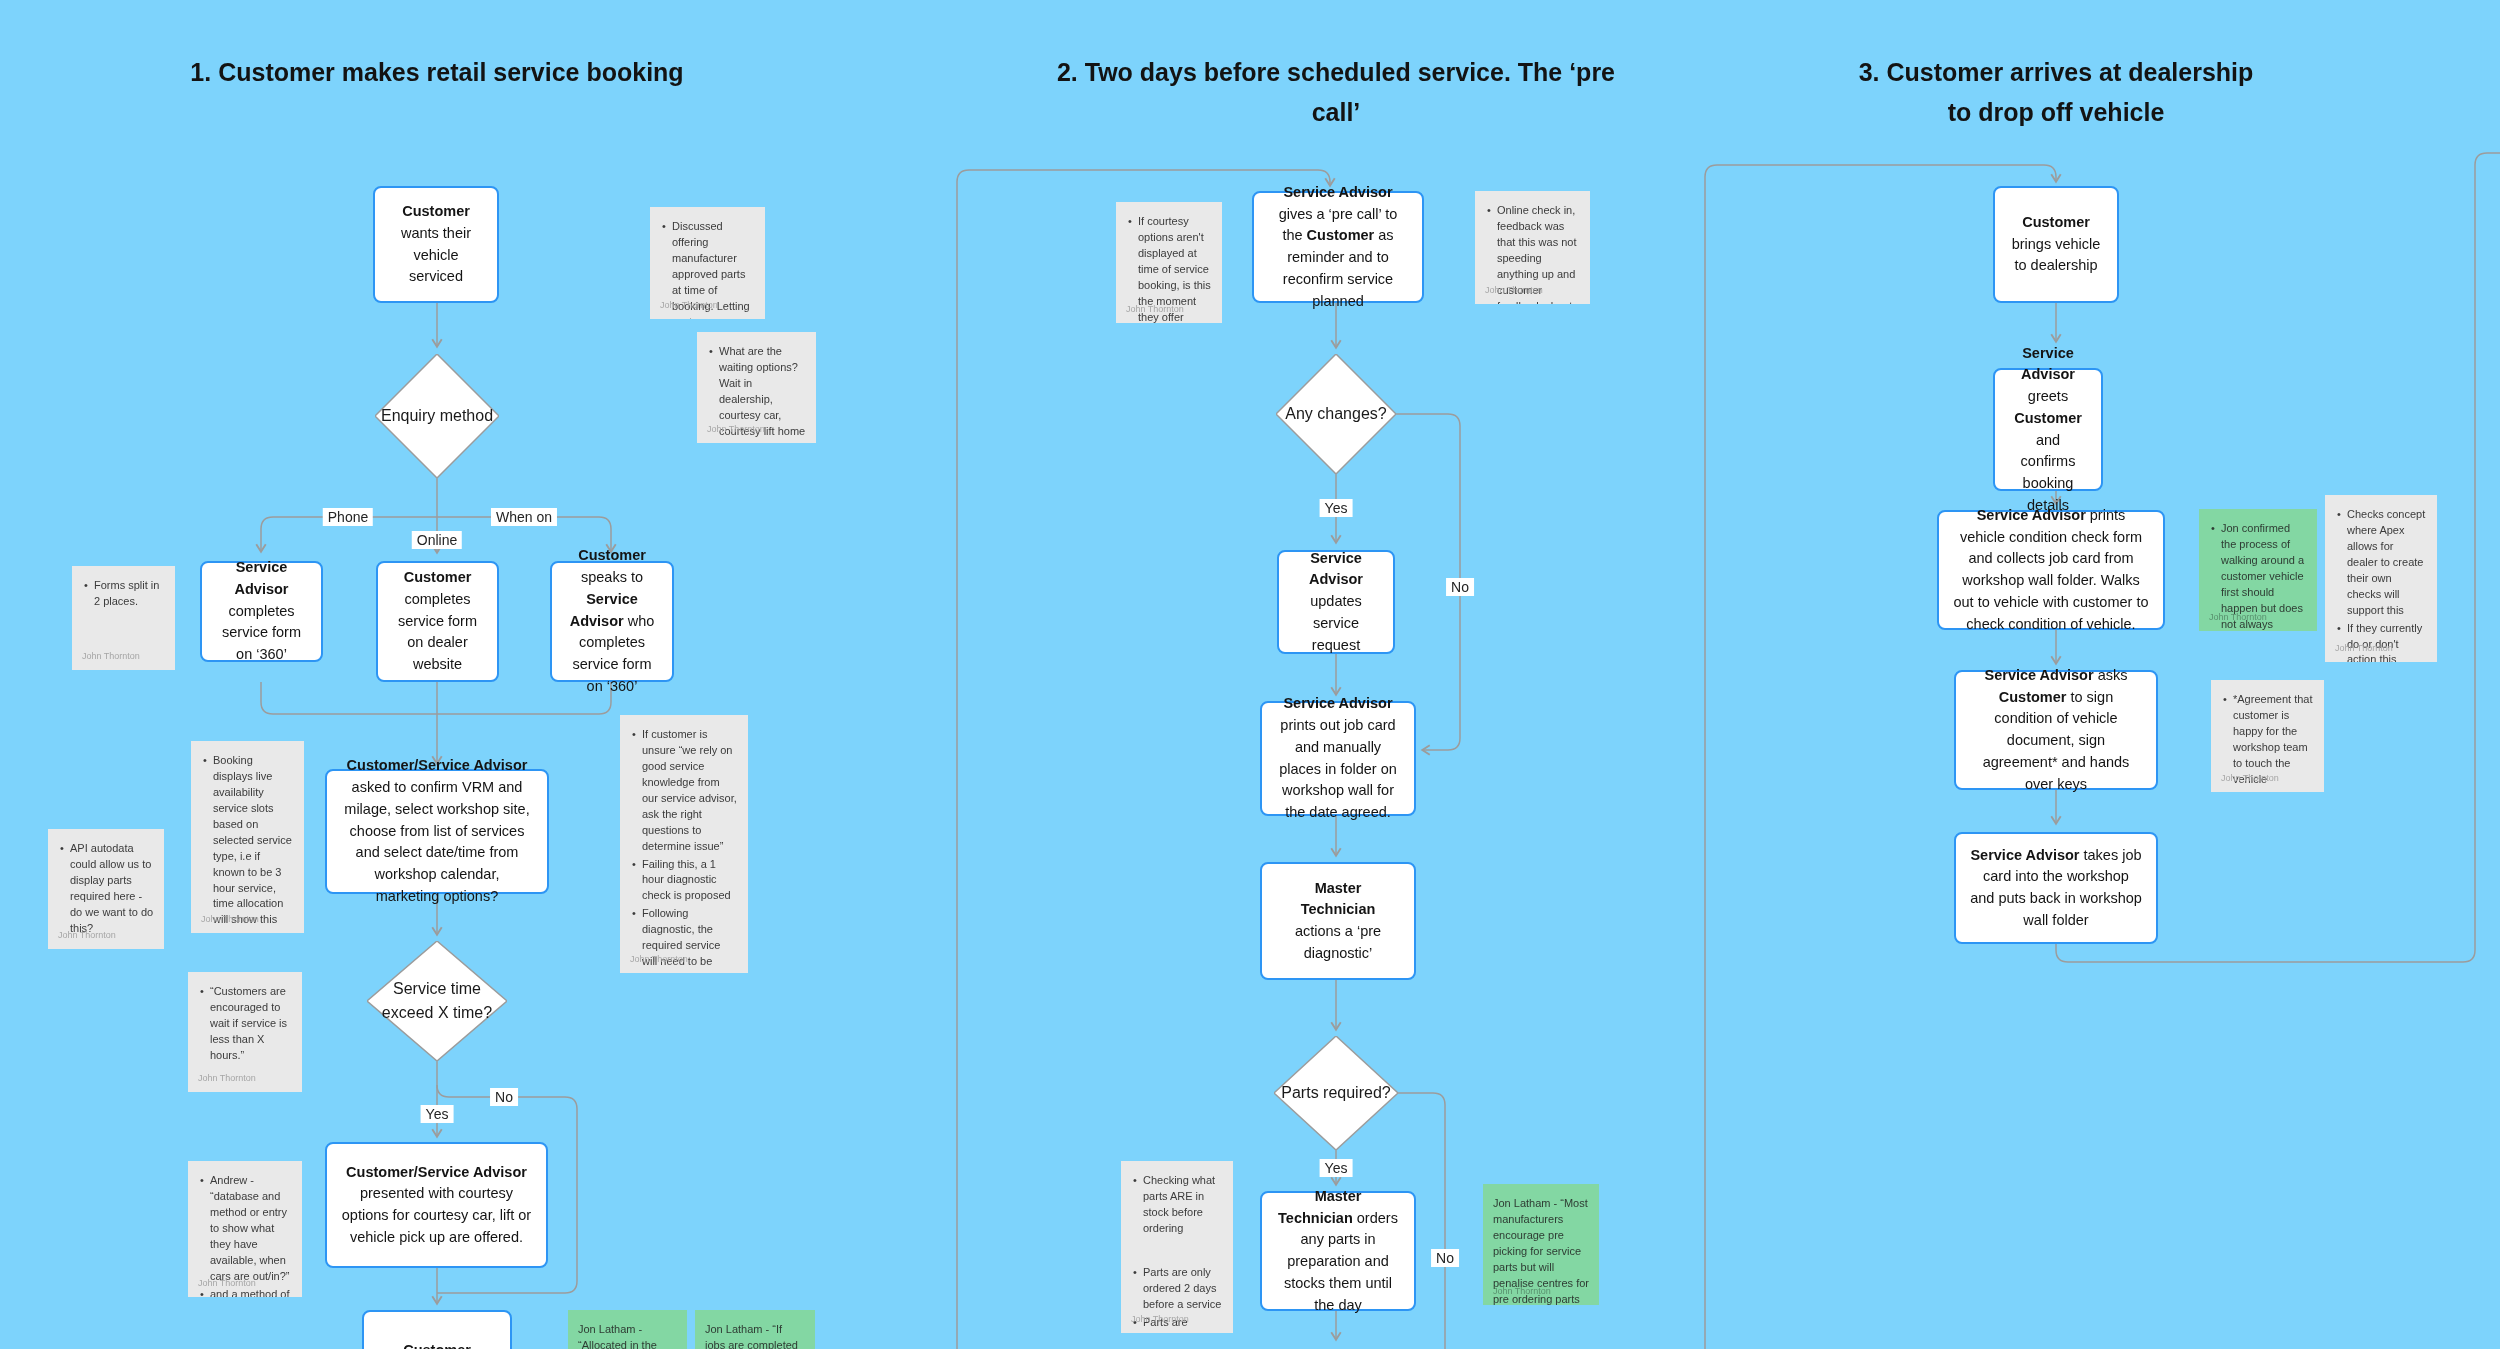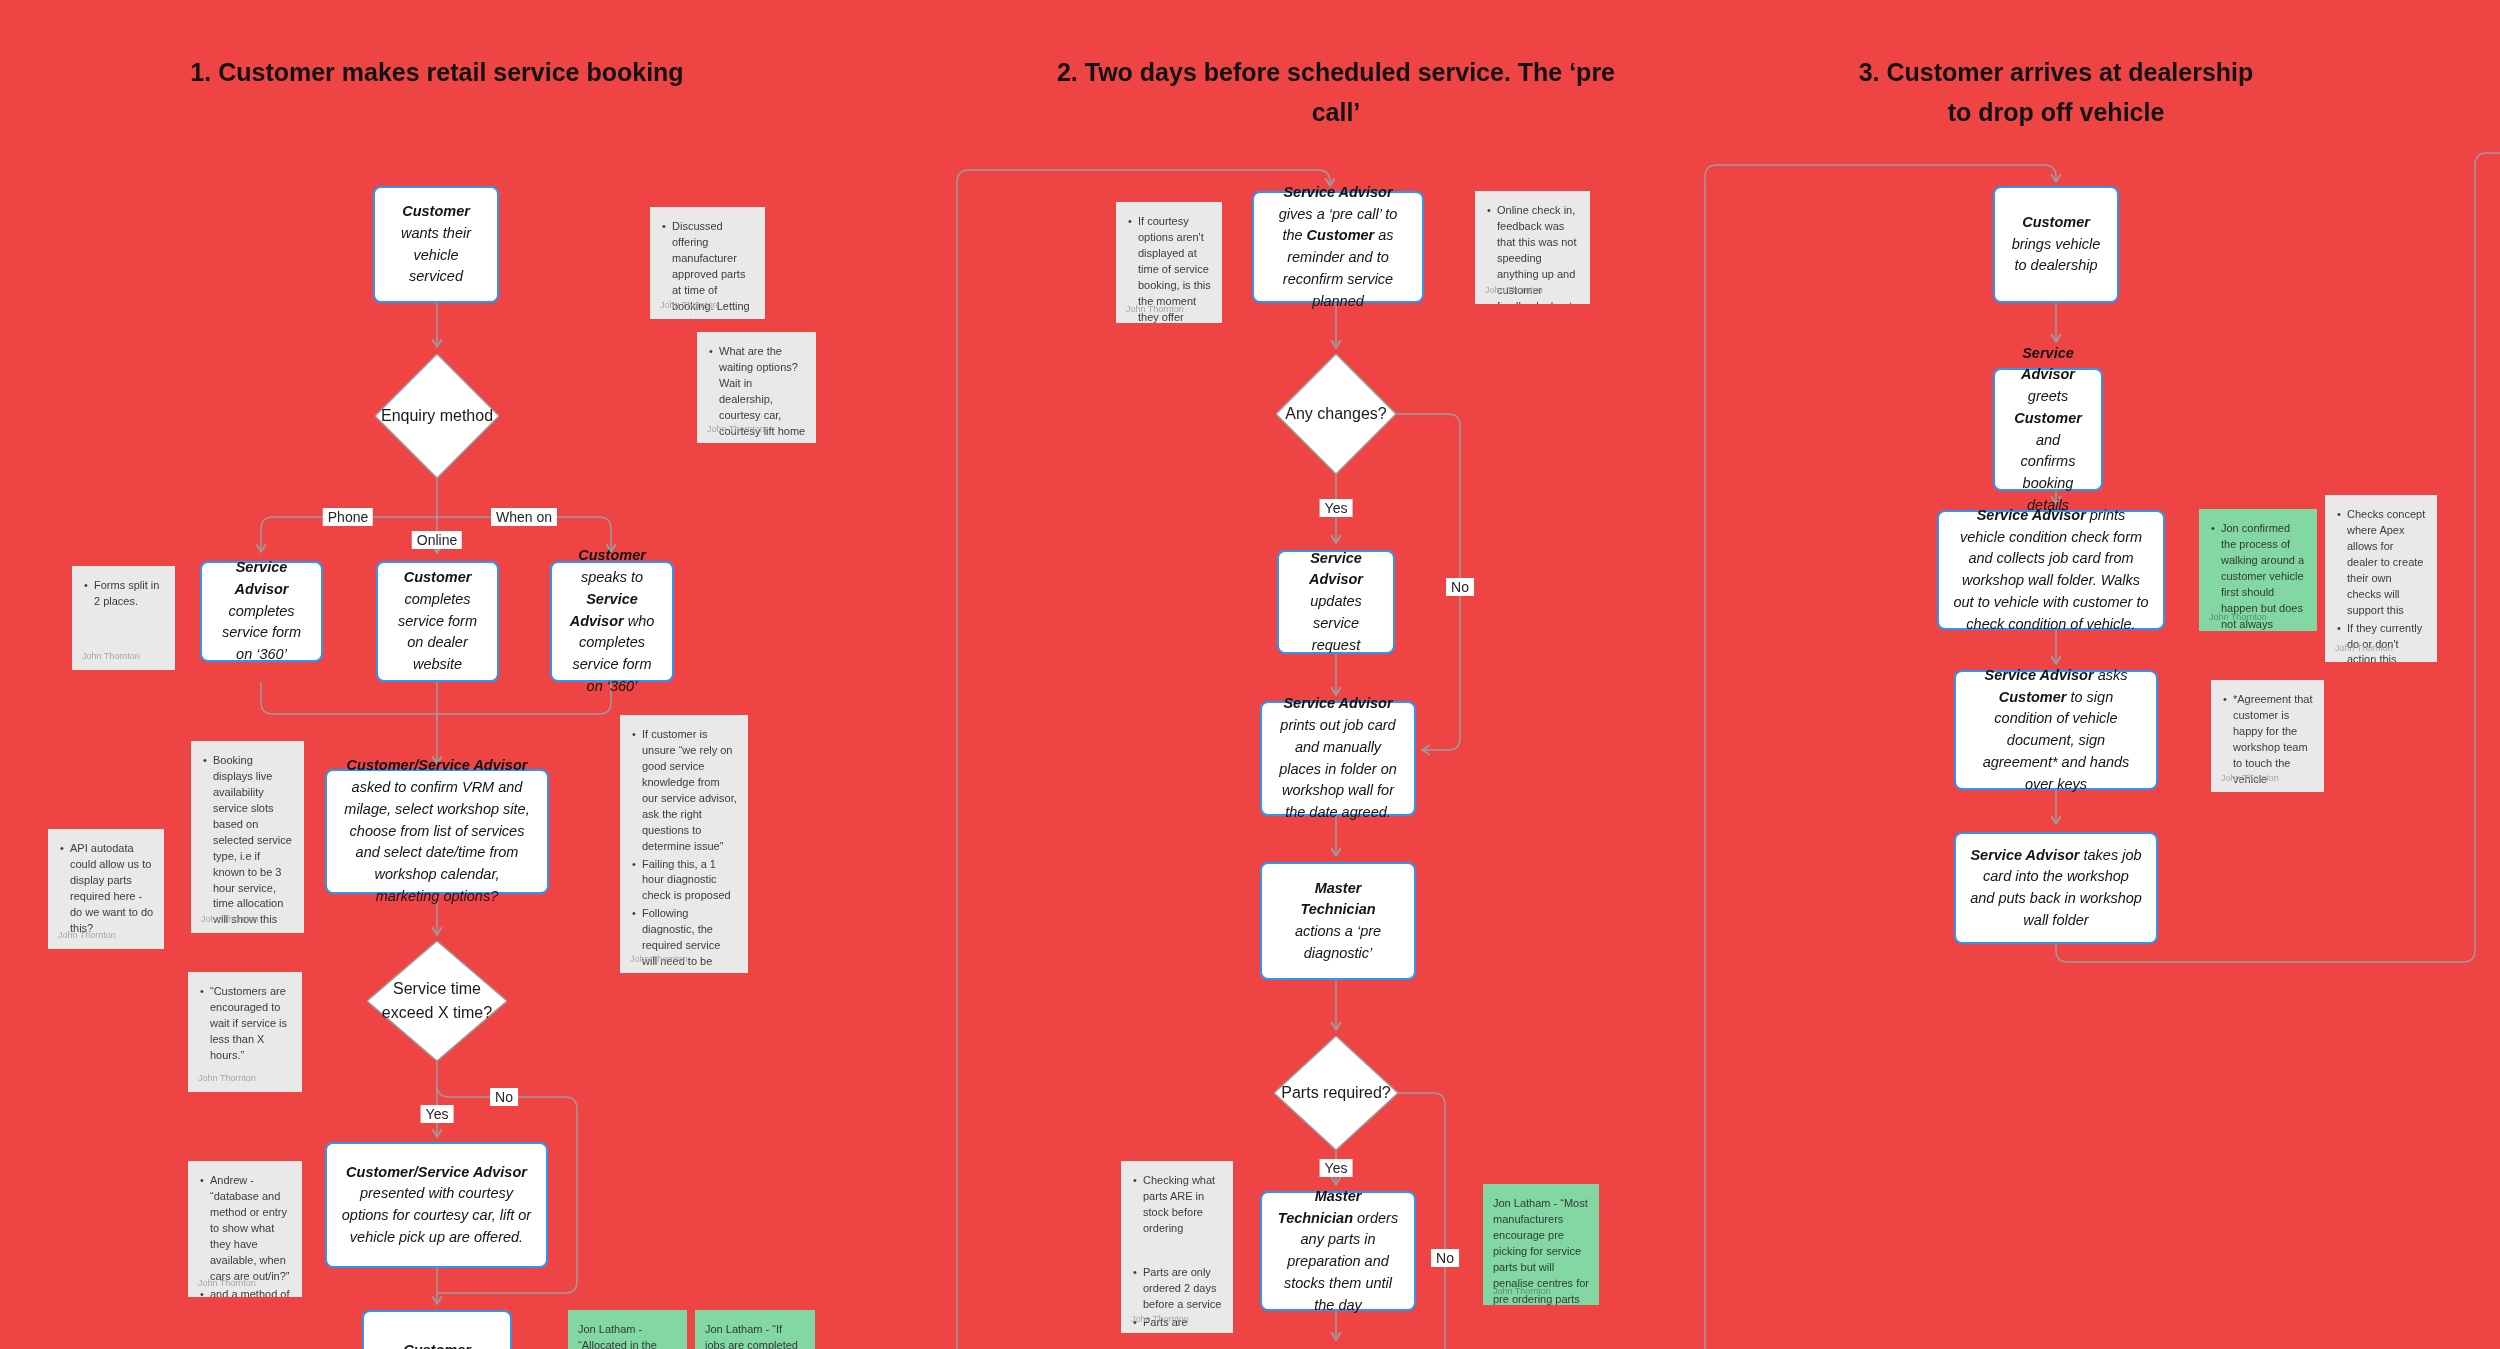--- a/index.html
+++ b/index.html
@@ -1,25 +1,25 @@
 <!DOCTYPE html>
 <html><head>
 <meta charset="utf-8">
 <style>
   html,body{margin:0;padding:0;background:#fff;}
-  #canvas{position:relative;width:2500px;height:1349px;overflow:hidden;background:#ef4444;
+  #canvas{position:relative;width:2500px;height:1349px;overflow:hidden;background:#7dd3fc;
           font-family:"Liberation Sans",sans-serif;}
   svg.wires{position:absolute;left:0;top:0;z-index:1;}
   .title{position:absolute;z-index:3;margin:0;padding:0;list-style:none;font-size:25px;font-weight:700;
          color:#131313;text-align:center;line-height:1.6;}
   .title li{list-style:none;}
   .node{position:absolute;z-index:4;background:#fff;border:2px solid #2d95f4;border-radius:8px;
         display:flex;align-items:center;justify-content:center;text-align:center;
         font-size:14.5px;line-height:1.5;color:#141414;padding:6px;box-sizing:border-box;}
-  .node p{margin:8px;font-style:italic;}
+  .node p{margin:8px;}
   .node b{font-weight:700;}
   .node.cut{align-items:flex-start;padding-top:20px;}
   .diamond{position:absolute;z-index:4;display:flex;align-items:center;justify-content:center;
            text-align:center;font-size:16px;line-height:1.5;color:#1a1a1a;}
   .diamond svg{position:absolute;left:0;top:0;width:100%;height:100%;}
   .diamond .dtext{position:relative;z-index:1;}
   .sticky{position:absolute;z-index:2;background:#e9e9e9;padding:12px 10px 24px 10px;box-sizing:border-box;
           font-size:11px;line-height:1.45;color:#3b3b3b;overflow:hidden;}
   .sticky ul{margin:0;padding:0;list-style:none;}
   .sticky li{position:relative;padding-left:12px;margin-bottom:2px;}

